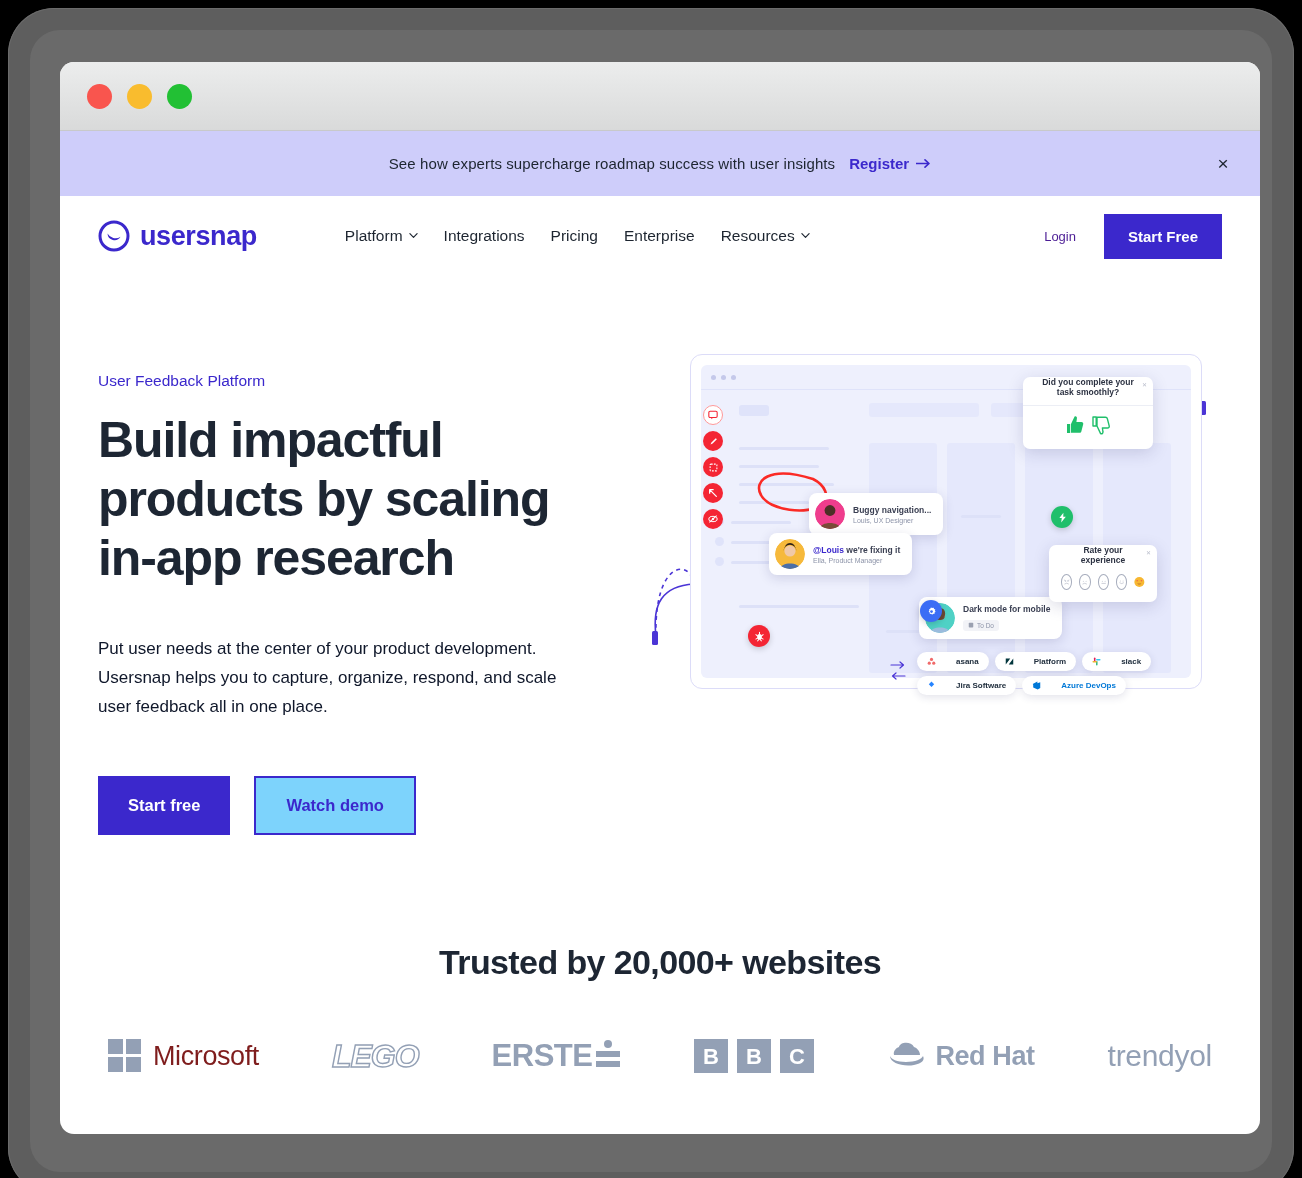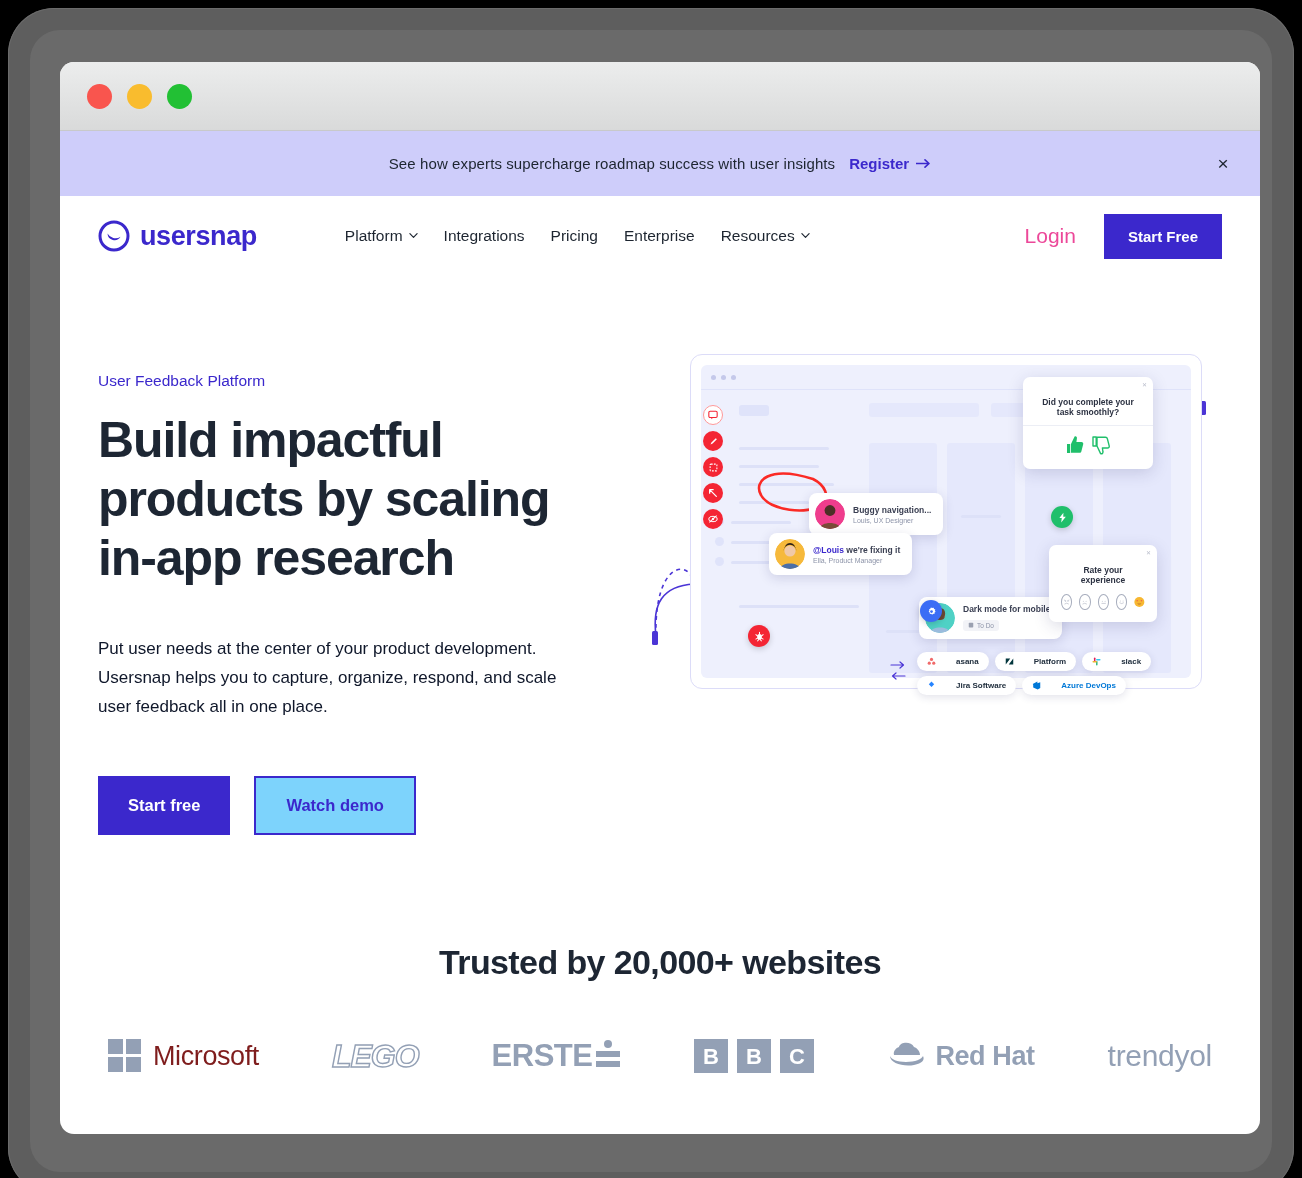--- a/index.html
+++ b/index.html
@@ -89,21 +89,21 @@
     display: flex; align-items: center; gap: 26px;
     margin-left: 88px;
   }
   .nav-item {
     font-size: 15.5px; color: #1d2530; font-weight: 400;
     display: inline-flex; align-items: center; gap: 6px;
     cursor: pointer; white-space: nowrap;
   }
   .chev { width: 9px; height: 9px; position: relative; top: -1px; }
   #header-actions { margin-left: auto; display: flex; align-items: center; gap: 28px; }
-  #login-link { font-size: 21px; color: #ec4899; cursor: pointer; text-decoration: none; }
+  #login-link { font-size: 13px; color: #4c1d95; cursor: pointer; text-decoration: none; }
   #start-free-header {
     background: #3b28cc; color: #fff; font-size: 15px; font-weight: 700;
     padding: 14px 24px; border: none; cursor: pointer;
     font-family: inherit;
   }
 
   
   #hero {
     display: flex; padding: 60px 38px 0 38px; gap: 30px;
   }
@@ -166,21 +166,21 @@
     padding: 6px 12px 6px 6px;
   }
   .avatar { width: 30px; height: 30px; border-radius: 50%; flex: 0 0 auto; }
   .bubble-title { font-size: 8.5px; font-weight: 700; color: #3a3f52; white-space: nowrap; }
   .bubble-sub { font-size: 7px; color: #8c93a8; margin-top: 2px; white-space: nowrap; }
   .mention { color: #3b28cc; font-weight: 700; }
 
   .widget-card {
     position: absolute; background: #fff; border-radius: 7px;
     box-shadow: 0 4px 16px rgba(40,40,100,.17);
-    padding: 20px 12px 12px 12px;
+    padding: 0 12px 12px 12px;
   }
   .widget-title { font-size: 8.5px; font-weight: 700; color: #2c3242; text-align: center; }
   .widget-close { position: absolute; top: 4px; right: 6px; font-size: 6px; color: #b9bdcb; }
   .widget-divider { height:1px; background:#eceef5; margin: 8px -12px 0 -12px; }
   .emoji-row { display: flex; gap: 7px; justify-content: center; margin-top: 9px; }
   .face { width: 16px; height: 16px; border-radius: 50%; border: 1.2px solid #a7adbd; }
 
   .int-chip {
     background: #fff; border-radius: 13px; box-shadow: 0 2px 8px rgba(40,40,100,.14);
     font-size: 8px; font-weight: 700; color: #22303f;

